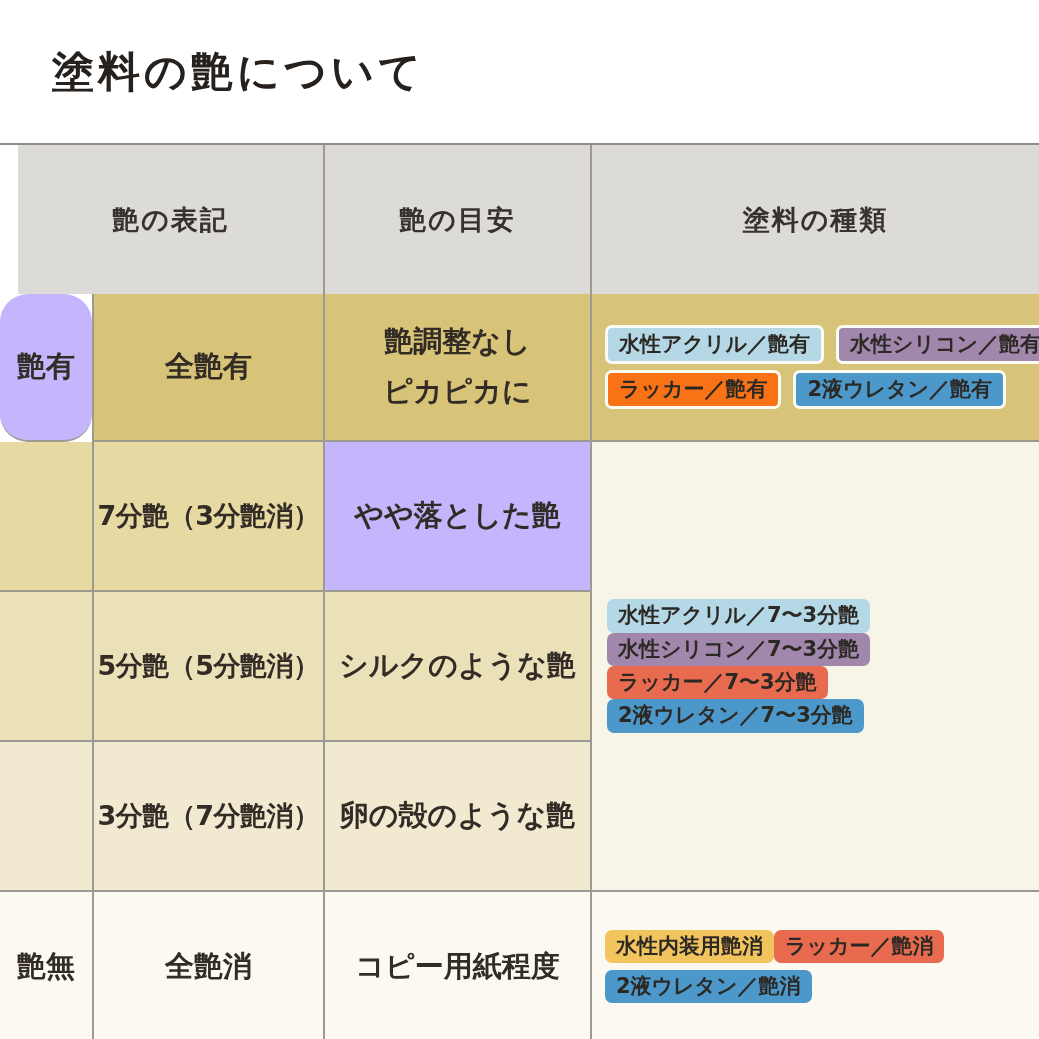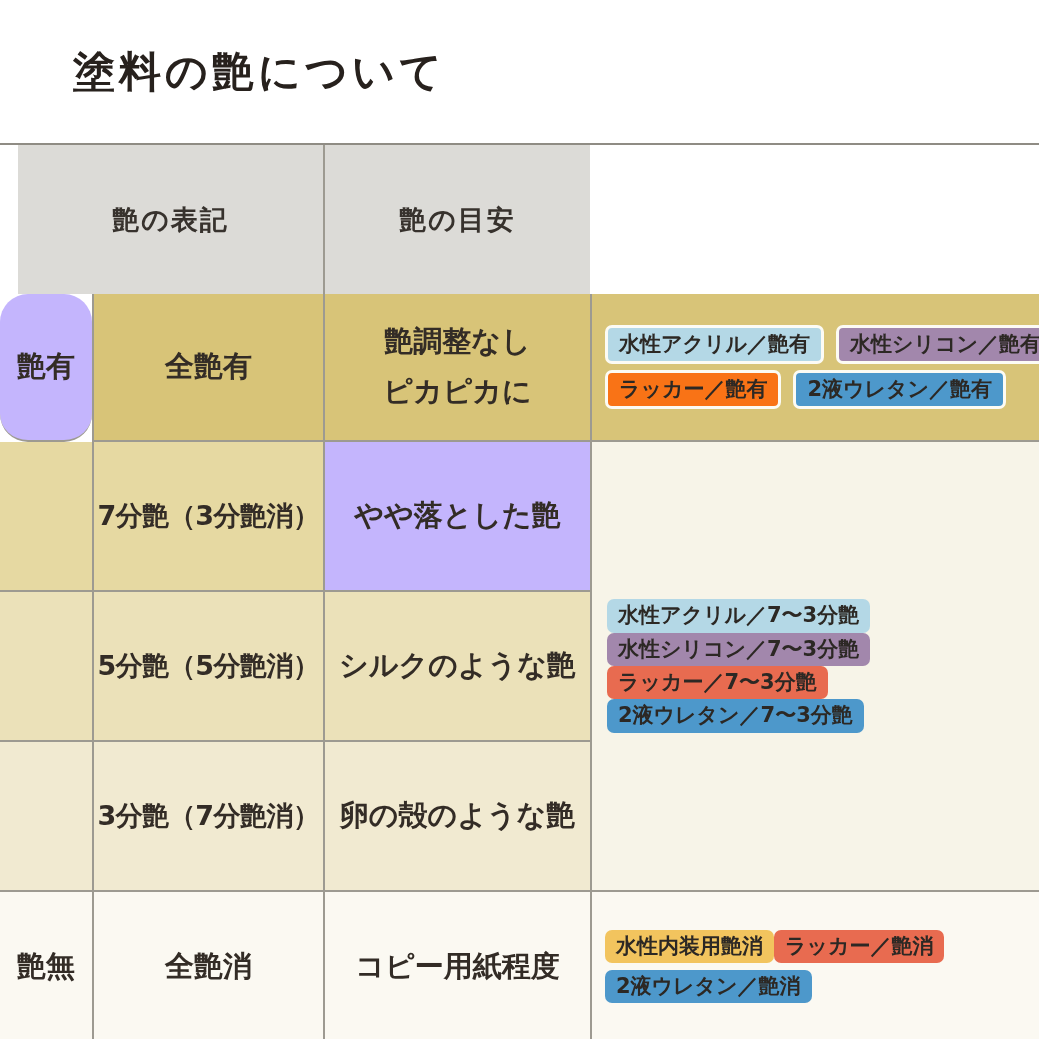--- a/index.html
+++ b/index.html
@@ -2,21 +2,21 @@
 <html><head>
 <meta charset="utf-8">
 <style>
   * { margin:0; padding:0; box-sizing:border-box; }
   html,body { width:1039px; height:1039px; background:#ffffff;
     font-family:"DejaVu Sans", sans-serif; }
 
   .page { width:1039px; height:1039px; overflow:hidden; }
 
   
-  .title-bar { height:143px; display:flex; align-items:center; padding-left:73px; }
+  .title-bar { height:143px; display:flex; align-items:center; padding-left:52px; }
   .page-title { font-size:42px; font-weight:800; letter-spacing:4px; color:#27211d; }
 
   
   .gloss-table {
     width:1039px; height:896px;
     display:grid;
     grid-template-columns:92px 231px 267px 449px;
     grid-template-rows:149px 148px 150px 150px 150px 149px;
     border-top:2px solid #8f8c84;
   }
@@ -61,20 +61,21 @@
 <div class="page">
 
   <div class="title-bar">
     <div class="page-title">塗料の艶について</div>
   </div>
 
   <div class="gloss-table">
 
     <div class="cell head h-notation" style="background-color: rgb(220, 219, 215);">艶の表記</div>
     <div class="cell head h-guide bl" style="background-color: rgb(220, 219, 215);">艶の目安</div>
+    <div class="cell head h-types bl" style="background-color: rgb(220, 219, 215);">塗料の種類</div>
 
     <div class="cell bb" style="grid-area: 2 / 1; background-color: #c4b5fd; border-radius: 28px;">艶有</div>
     <div class="cell bl bb" style="grid-area: 2 / 2; background-color: rgb(216, 196, 120);">全艶有</div>
     <div class="cell guide-2line bl bb" style="grid-area: 2 / 3; background-color: rgb(216, 196, 120);">
       <div>艶調整なし</div>
       <div>ピカピカに</div>
     </div>
     <div class="badge-col bl bb" style="grid-area: 2 / 4; background-color: rgb(216, 196, 120);">
       <div class="badge-row">
         <span class="badge bordered" style="background-color: rgb(180, 216, 230);">水性アクリル／艶有</span>

